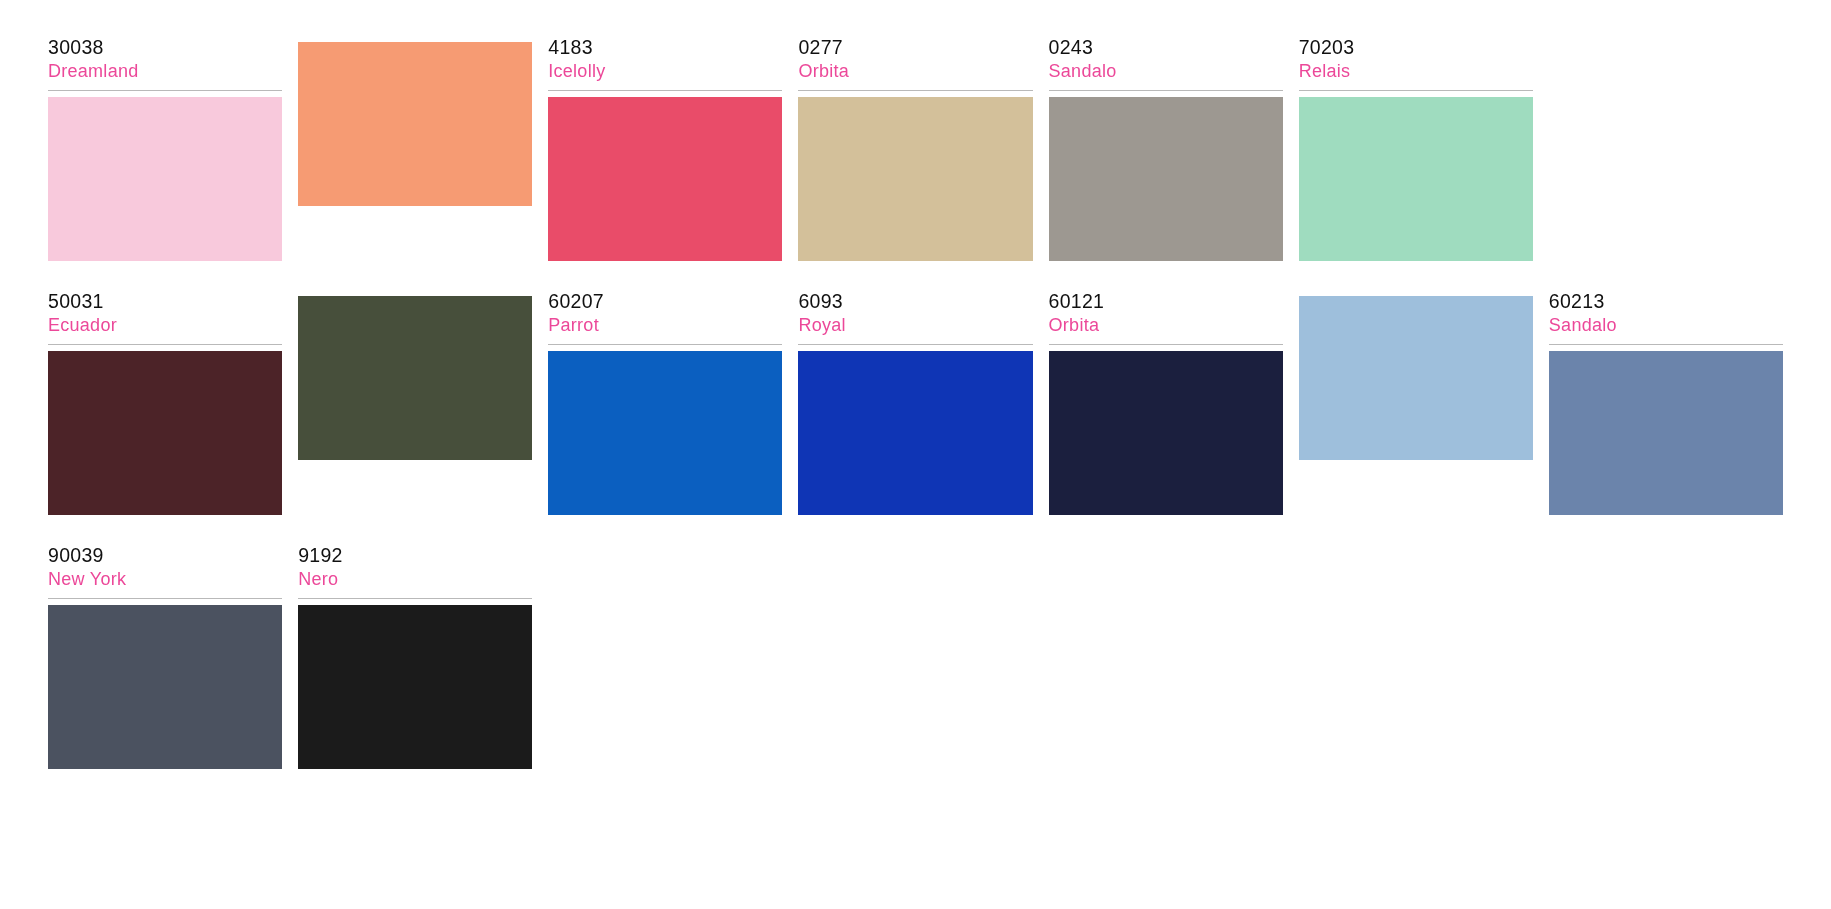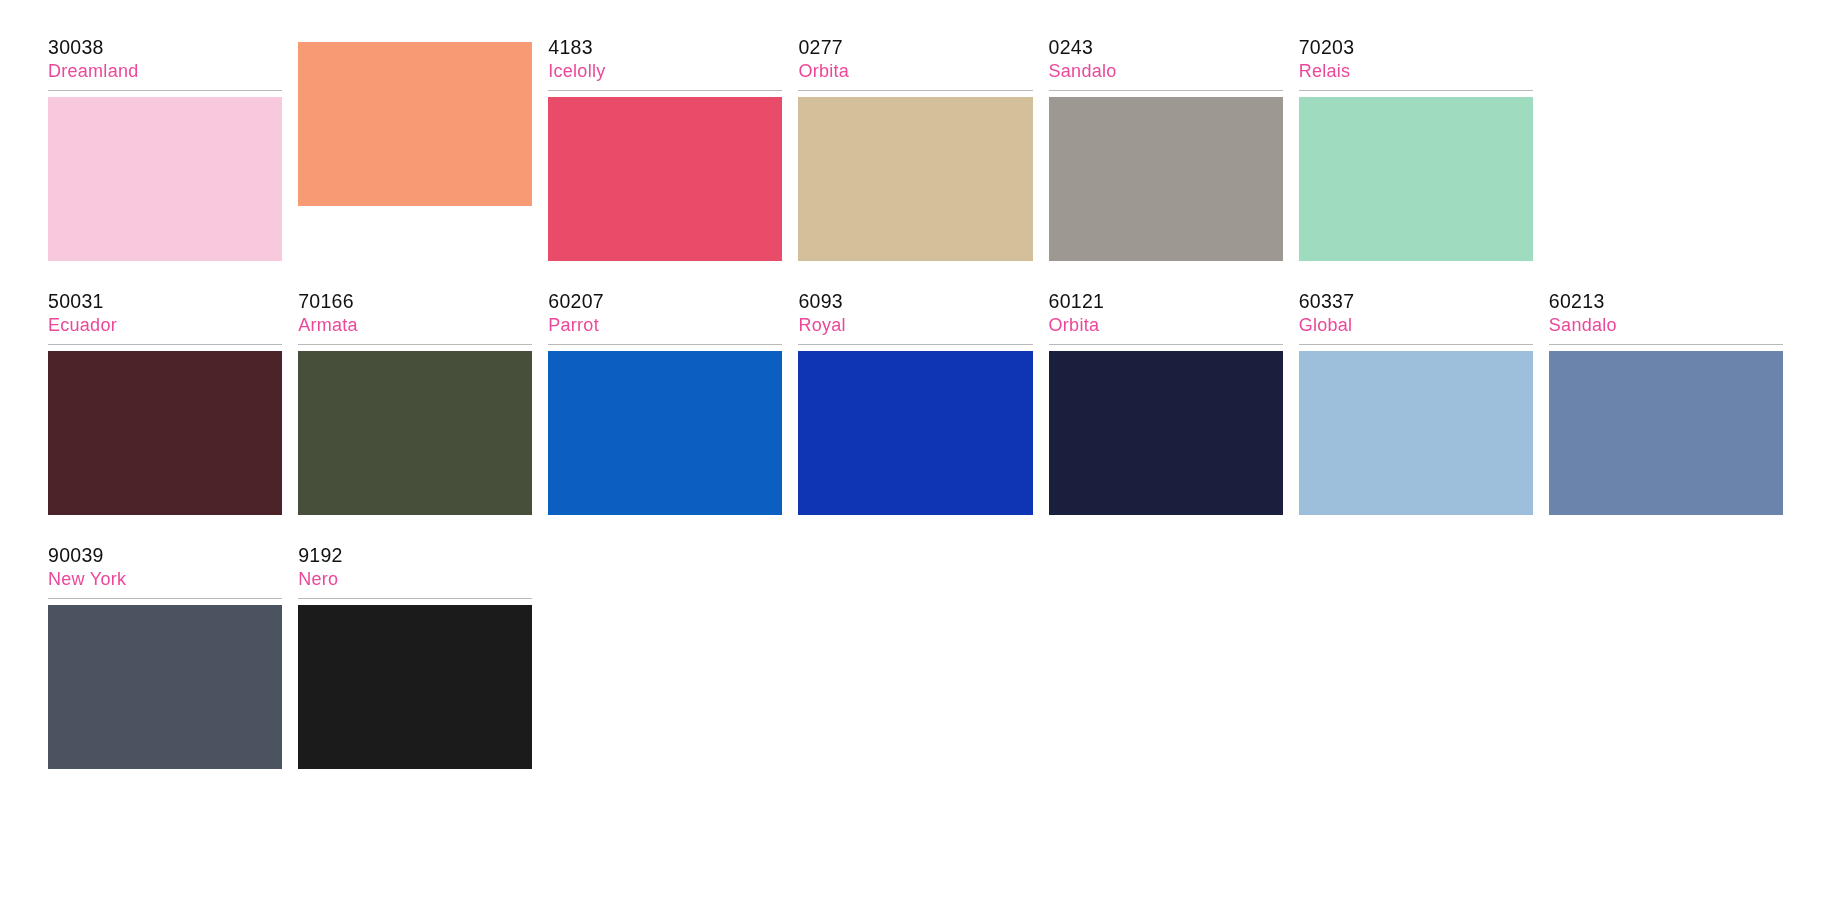--- a/index.html
+++ b/index.html
@@ -116,24 +116,20 @@
 
   <div class="row">
     <div class="cell">
       <div class="label">
         <div class="code">50031</div>
         <div class="name">Ecuador</div>
       </div>
       <div class="swatch" style="background-color: rgb(76, 35, 40);"></div>
     </div>
     <div class="cell">
-      <div class="label">
-        <div class="code">70166</div>
-        <div class="name">Armata</div>
-      </div>
       <div class="swatch" style="background-color: rgb(71, 79, 59);"></div>
     </div>
     <div class="cell">
       <div class="label">
         <div class="code">60207</div>
         <div class="name">Parrot</div>
       </div>
       <div class="swatch" style="background-color: rgb(11, 95, 192);"></div>
     </div>
     <div class="cell">
@@ -144,24 +140,20 @@
       <div class="swatch" style="background-color: rgb(15, 53, 181);"></div>
     </div>
     <div class="cell">
       <div class="label">
         <div class="code">60121</div>
         <div class="name">Orbita</div>
       </div>
       <div class="swatch" style="background-color: rgb(27, 31, 62);"></div>
     </div>
     <div class="cell">
-      <div class="label">
-        <div class="code">60337</div>
-        <div class="name">Global</div>
-      </div>
       <div class="swatch" style="background-color: rgb(158, 191, 220);"></div>
     </div>
     <div class="cell">
       <div class="label">
         <div class="code">60213</div>
         <div class="name">Sandalo</div>
       </div>
       <div class="swatch" style="background-color: rgb(107, 132, 171);"></div>
     </div>
   </div>

